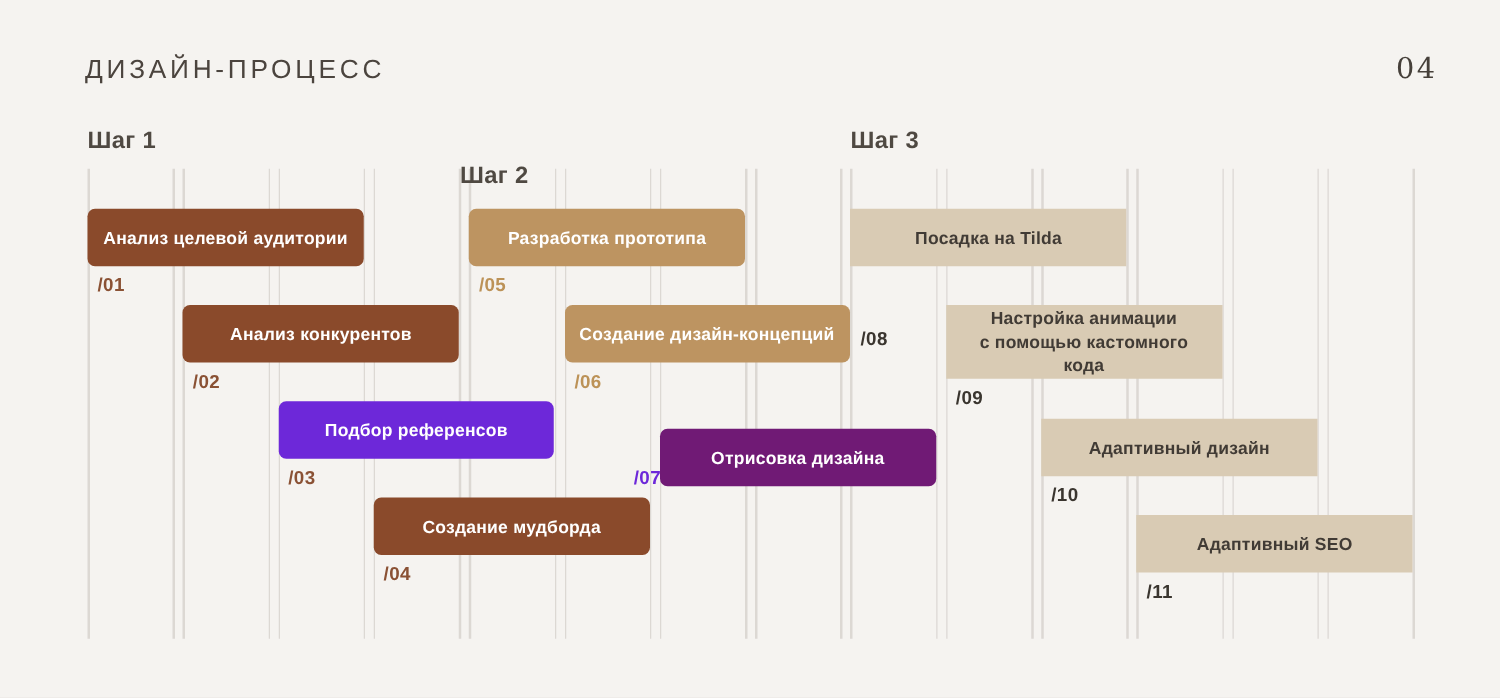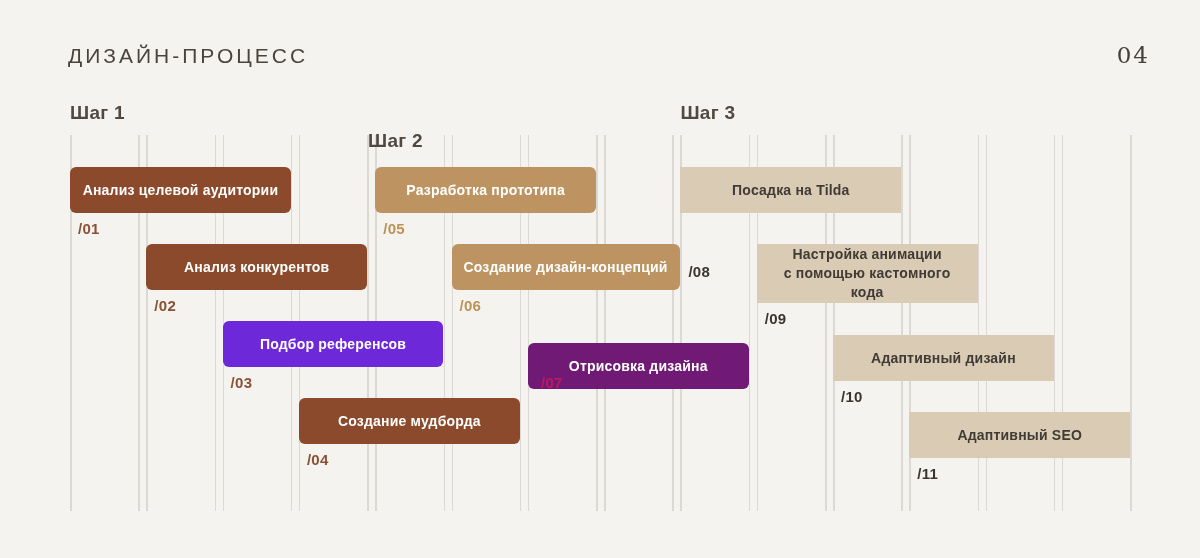--- a/index.html
+++ b/index.html
@@ -119,21 +119,21 @@
       <div class="task-num" style="left: 154.3px; top: 297px; color: rgb(138, 81, 52);">/02</div>
       <div class="task-bar" style="left: 222.6px; top: 321px; width: 220.9px; height: 46px; background: #6d28d9; color: rgb(255, 255, 255); border-radius: 6px;">Подбор референсов</div>
       <div class="task-num" style="left: 230.6px; top: 374px; color: rgb(138, 81, 52);">/03</div>
       <div class="task-bar" style="left: 298.9px; top: 398px; width: 220.9px; height: 46px; background: rgb(138, 74, 43); color: rgb(255, 255, 255); border-radius: 6px;">Создание мудборда</div>
       <div class="task-num" style="left: 306.9px; top: 451px; color: rgb(138, 81, 52);">/04</div>
       <div class="task-bar" style="left: 375.2px; top: 167px; width: 220.9px; height: 46px; background: rgb(189, 148, 97); color: rgb(255, 255, 255); border-radius: 6px;">Разработка прототипа</div>
       <div class="task-num" style="left: 383.2px; top: 220px; color: rgb(188, 146, 87);">/05</div>
       <div class="task-bar" style="left: 451.5px; top: 244px; width: 228px; height: 46px; background: rgb(189, 148, 97); color: rgb(255, 255, 255); border-radius: 6px;">Создание дизайн-концепций</div>
       <div class="task-num" style="left: 459.5px; top: 297px; color: rgb(188, 146, 87);">/06</div>
       <div class="task-bar" style="left: 527.8px; top: 321px; width: 220.9px; height: 46px; background: #701a75; color: rgb(255, 255, 255); border-radius: 6px; margin-top: 22px;">Отрисовка дизайна</div>
-      <div class="task-num" style="left: 541px; top: 374px; color: #be185d;">/07</div>
+      <div class="task-num" style="left: 507px; top: 374px; color: #6d28d9;">/07</div>
       <div class="task-bar" style="left: 680.4px; top: 167px; width: 220.9px; height: 46px; background: rgb(217, 203, 180); color: rgb(65, 59, 53); border-radius: 0px;">Посадка на Tilda</div>
       <div class="task-num" style="left: 688.4px; top: 220px; color: rgb(58, 53, 47); margin-top: 43px;">/08</div>
       <div class="task-bar" style="left: 756.7px; top: 244px; width: 220.9px; height: 59px; background: rgb(217, 203, 180); color: rgb(65, 59, 53); border-radius: 0px;">Настройка анимации
 с помощью кастомного кода</div>
       <div class="task-num" style="left: 764.7px; top: 310px; color: rgb(58, 53, 47);">/09</div>
       <div class="task-bar" style="left: 833px; top: 335px; width: 220.9px; height: 46px; background: rgb(217, 203, 180); color: rgb(65, 59, 53); border-radius: 0px;">Адаптивный дизайн</div>
       <div class="task-num" style="left: 841px; top: 388px; color: rgb(58, 53, 47);">/10</div>
       <div class="task-bar" style="left: 909.3px; top: 412px; width: 220.9px; height: 46px; background: rgb(217, 203, 180); color: rgb(65, 59, 53); border-radius: 0px;">Адаптивный SEO</div>
       <div class="task-num" style="left: 917.3px; top: 465px; color: rgb(58, 53, 47);">/11</div>
     </div>

